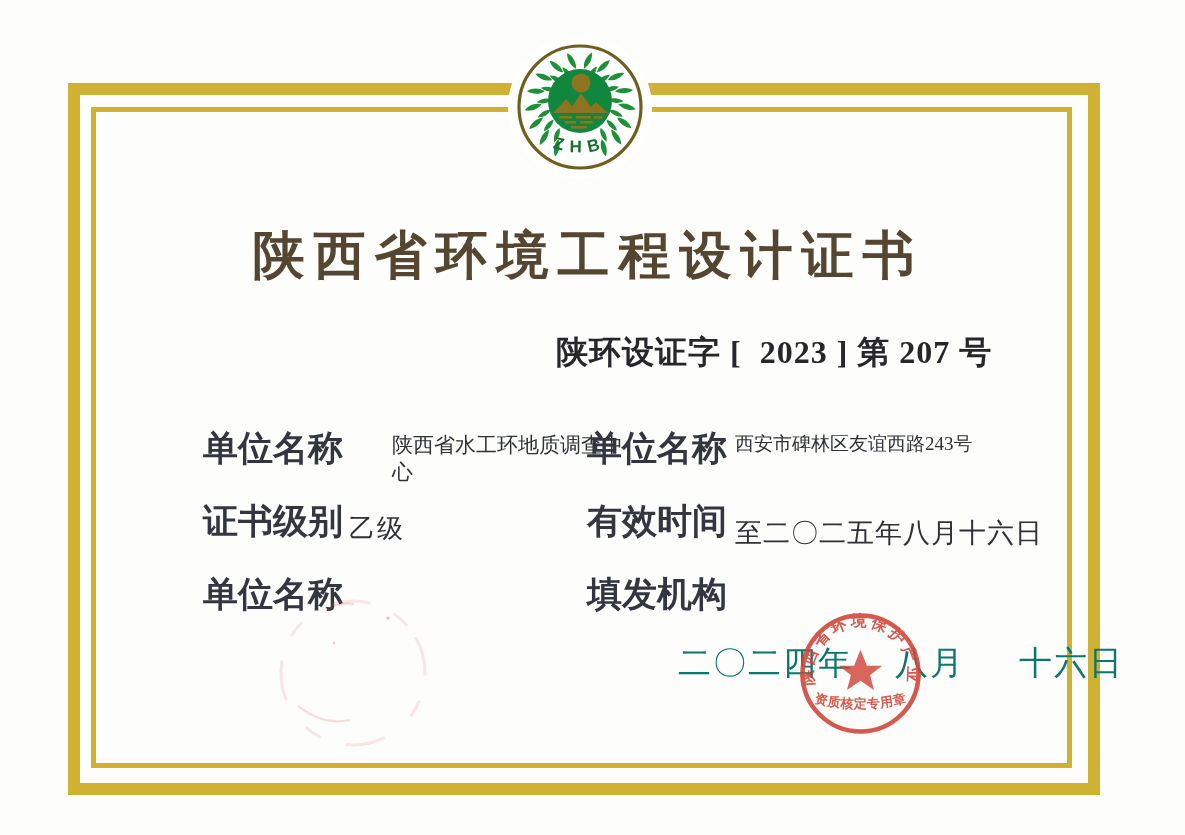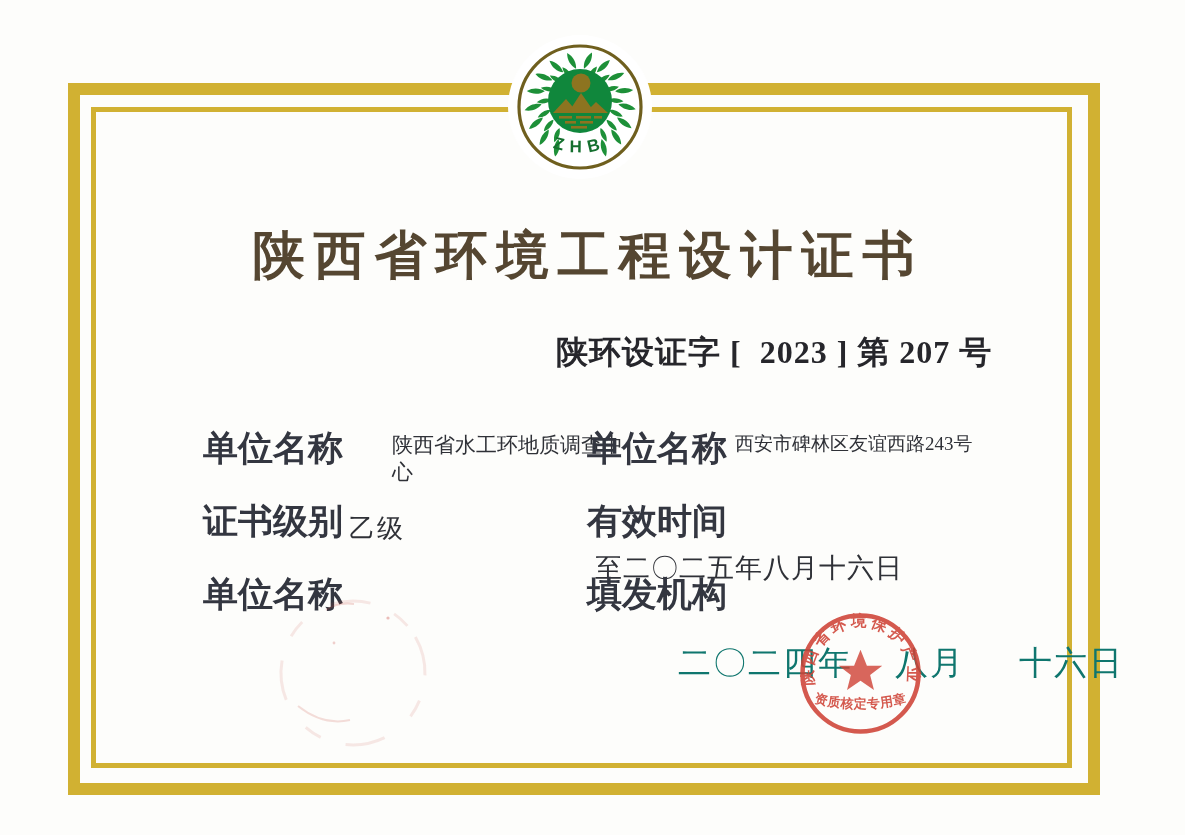--- a/index.html
+++ b/index.html
@@ -38,21 +38,21 @@
     font-size:35px;font-weight:700;color:#333640;line-height:1;
     white-space:nowrap;flex:none;
   }
   .fvalue{color:#2f3137;line-height:1.28;}
   .f1{left:203px;top:431px;gap:44px;}
   .f1 .fvalue{font-size:21px;width:232px;margin-left:5px;margin-top:1px;}
   .f2{left:587px;top:431px;}
   .f2 .fvalue{font-size:19px;width:296px;margin-left:8px;margin-top:1px;}
   .f3{left:203px;top:504px;}
   .f3 .fvalue{font-size:26px;margin-left:6px;margin-top:8px;letter-spacing:2px;}
-  .f4{left:587px;top:504px;flex-direction:column;}
+  .f4{left:587px;top:504px;}
   .f4 .fvalue{font-size:27px;margin-left:8px;margin-top:12px;letter-spacing:1px;white-space:nowrap;}
   .f5{left:203px;top:577px;}
   .f5 .fvalue{font-size:26px;margin-left:8px;margin-top:7px;letter-spacing:5px;}
   .f6{left:587px;top:577px;}
   
   .date-line{
     left:678px;top:641px;font-size:33px;color:#0f766e;
     letter-spacing:2px;z-index:3;white-space:nowrap;
   }
   .date-line .gap-month{margin-left:42px;}

